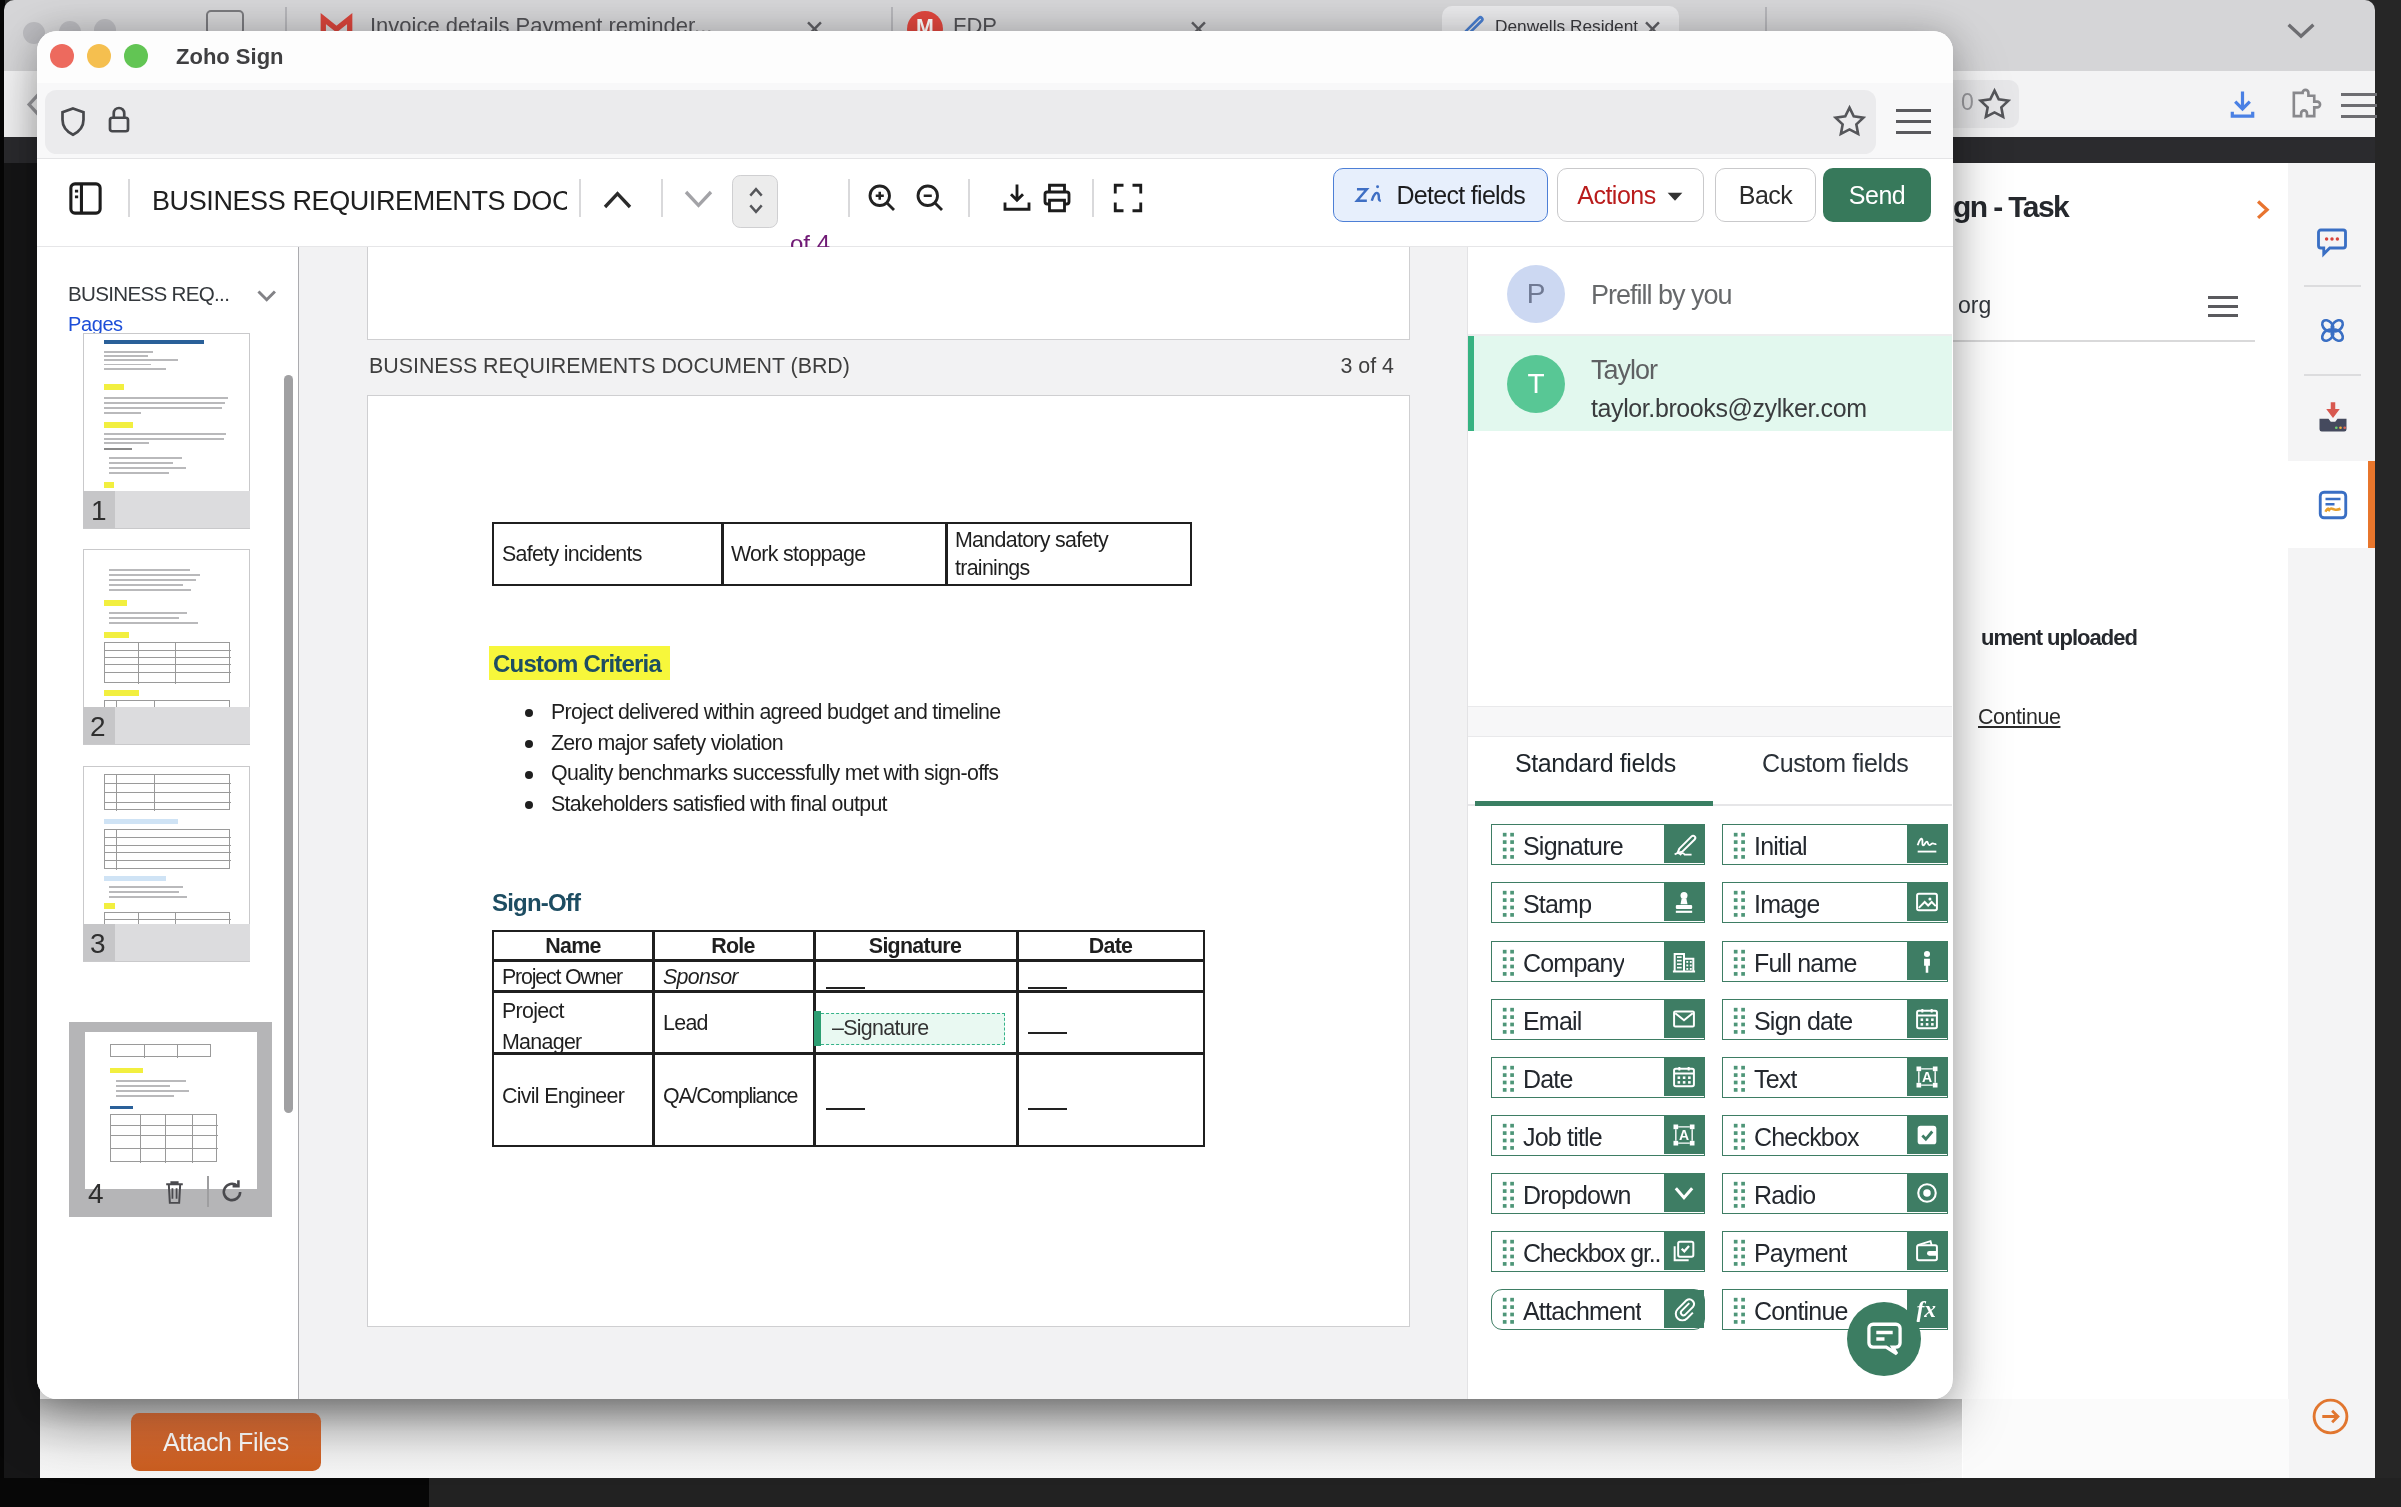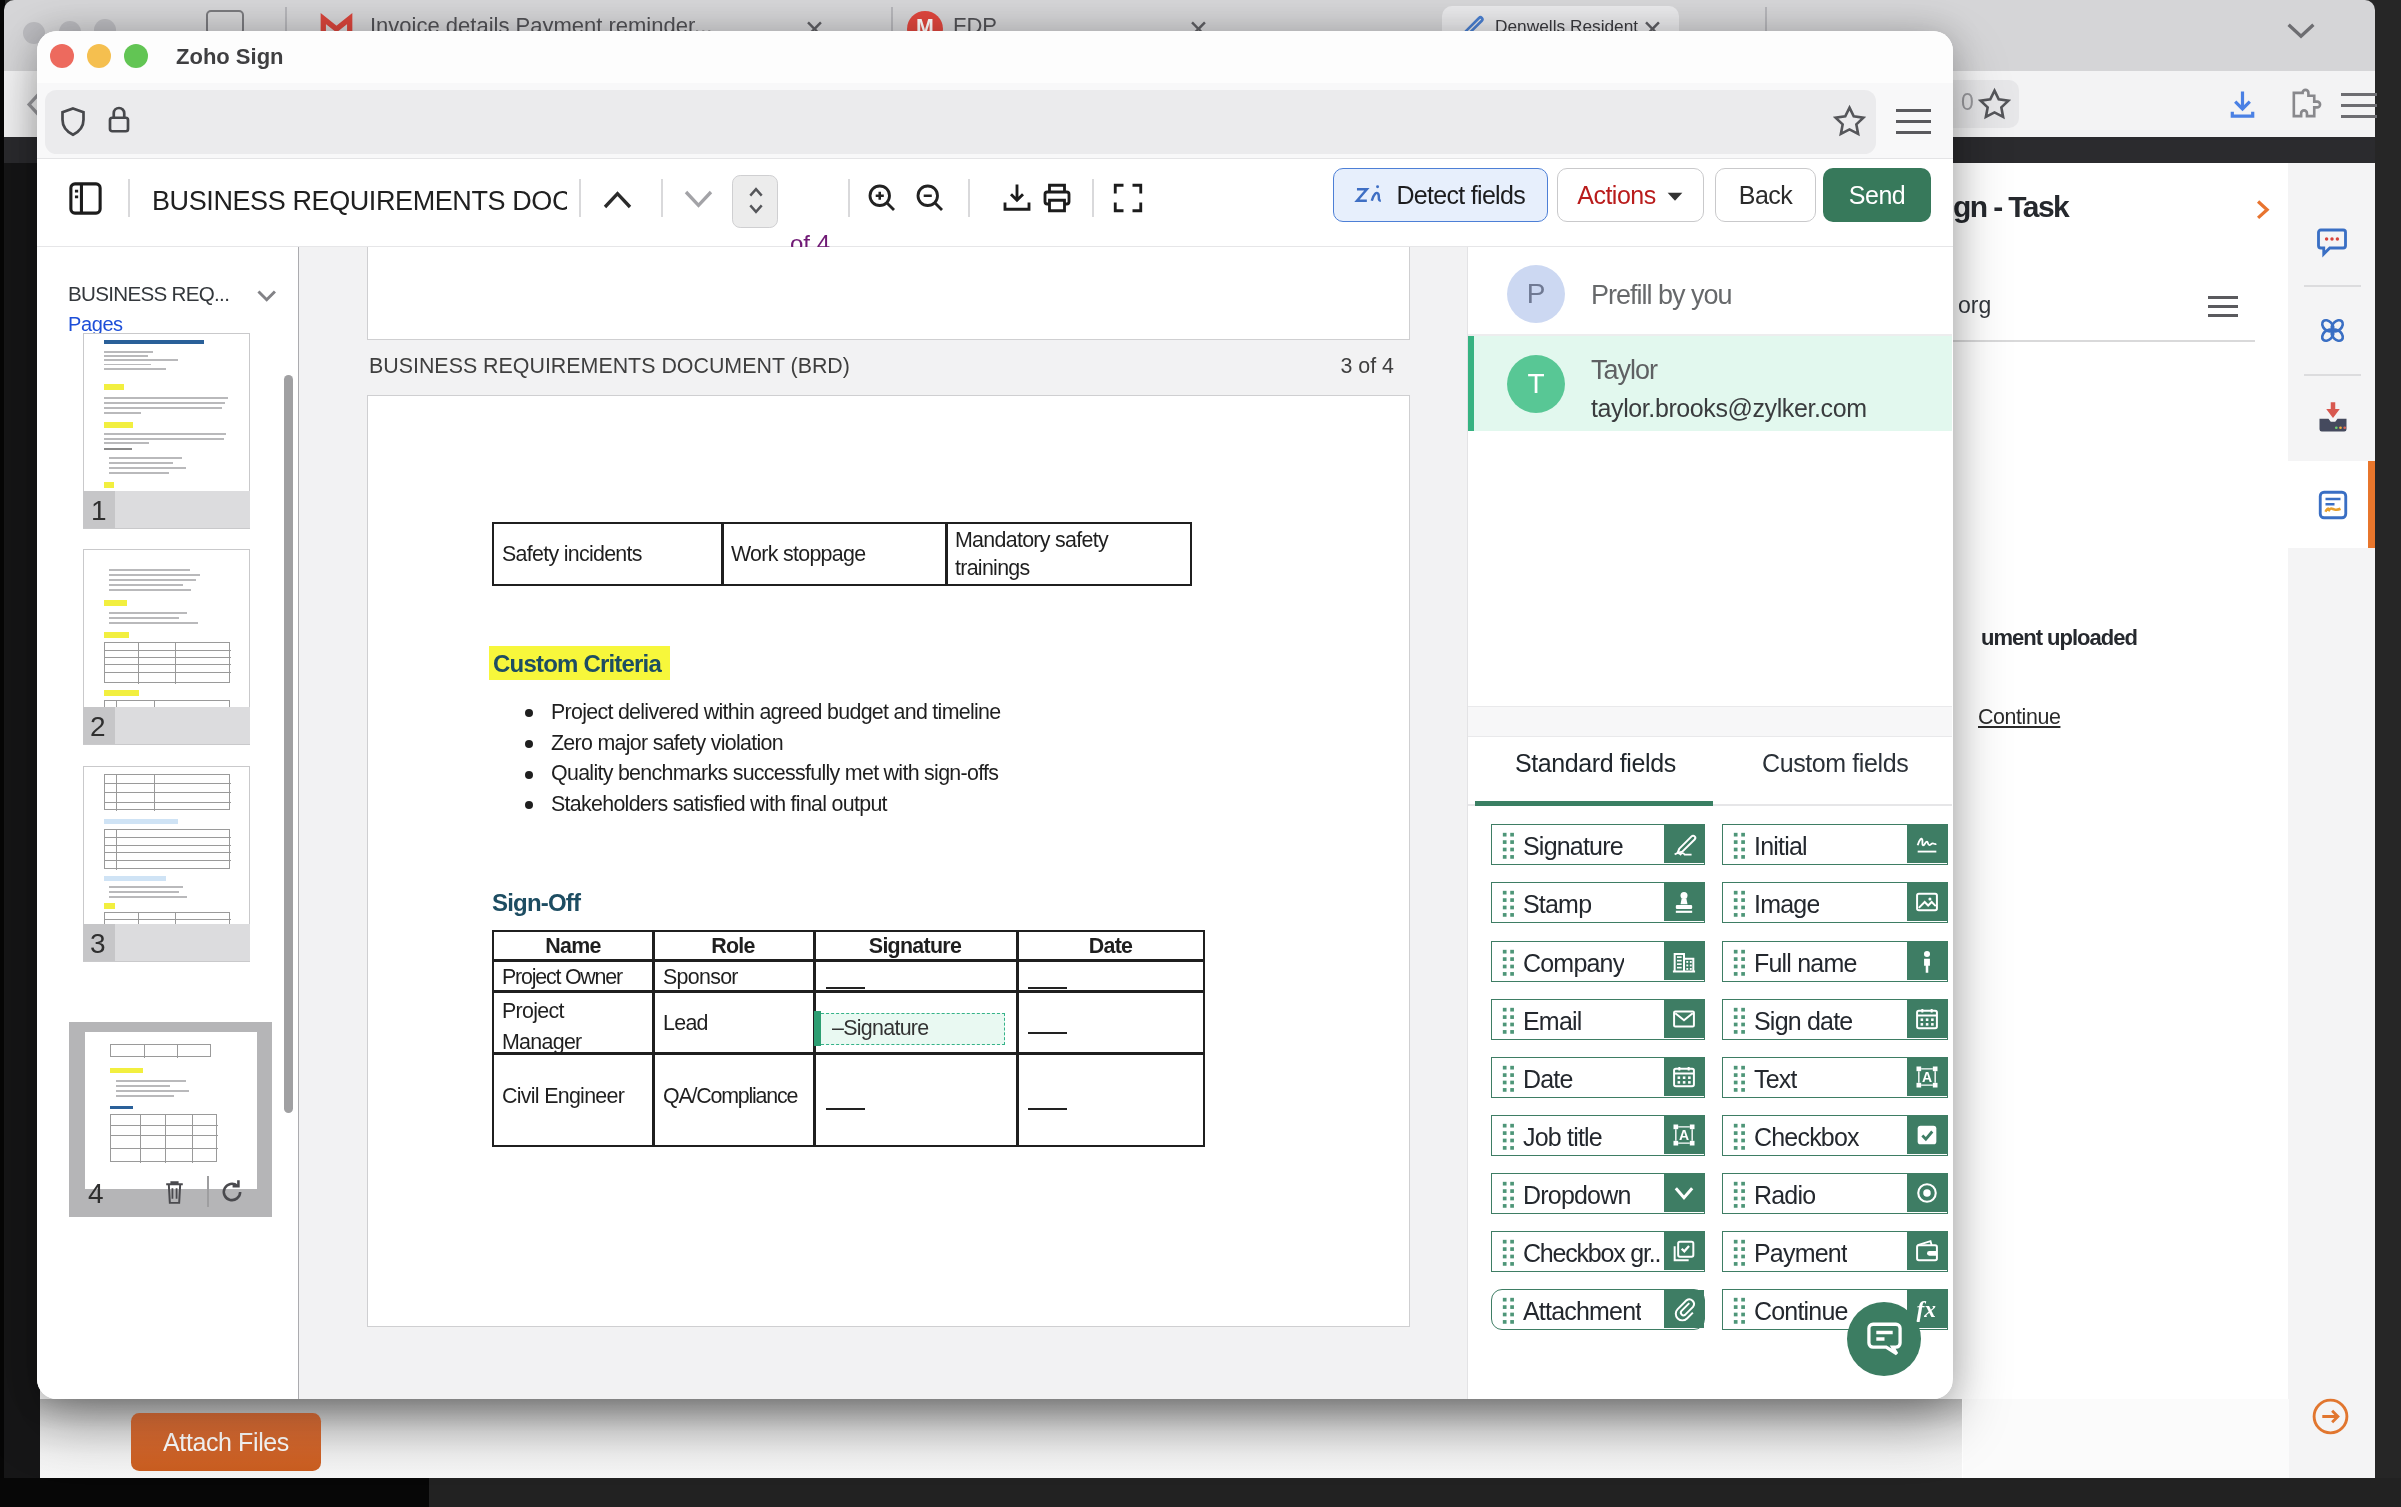--- a/index.html
+++ b/index.html
@@ -407,21 +407,21 @@
       <div class="abs" style="left:445px;top:534px;width:2.5px;height:217px;background:#1f1f1f;"></div>
       <div class="abs" style="left:648px;top:534px;width:2.5px;height:217px;background:#1f1f1f;"></div>
       <div class="abs" style="left:124px;top:563px;width:713px;height:2.5px;background:#1f1f1f;"></div>
       <div class="abs" style="left:124px;top:594px;width:713px;height:2.5px;background:#1f1f1f;"></div>
       <div class="abs" style="left:124px;top:656px;width:713px;height:2.5px;background:#1f1f1f;"></div>
       <div class="abs" style="left:124px;top:538px;width:162px;font-size:21.4px;letter-spacing:-0.7px;font-weight:bold;color:#1f1f1f;text-align:center;">Name</div>
       <div class="abs" style="left:285px;top:538px;width:160px;font-size:21.4px;letter-spacing:-0.7px;font-weight:bold;color:#1f1f1f;text-align:center;">Role</div>
       <div class="abs" style="left:446px;top:538px;width:202px;font-size:21.4px;letter-spacing:-0.7px;font-weight:bold;color:#1f1f1f;text-align:center;">Signature</div>
       <div class="abs" style="left:649px;top:538px;width:187px;font-size:21.4px;letter-spacing:-0.7px;font-weight:bold;color:#1f1f1f;text-align:center;">Date</div>
       <div class="abs" style="left:134px;top:569px;font-size:21.4px;letter-spacing:-1.2px;color:#1f1f1f;">Project Owner</div>
-      <div class="abs" style="left:295px;top:569px;font-size:21.4px;letter-spacing:-0.7px;color:#1f1f1f;">Sponsor</div>
+      <div class="abs" style="left:295px;top:569px;font-size:21.4px;letter-spacing:-0.7px;color:#1f1f1f;font-style:italic;">Sponsor</div>
       <div class="abs" style="left:458px;top:591px;width:39px;height:2.1px;background:#222;"></div>
       <div class="abs" style="left:660px;top:591px;width:39px;height:2.1px;background:#222;"></div>
       <div class="abs" style="left:134px;top:600px;font-size:21.4px;letter-spacing:-0.7px;color:#1f1f1f;line-height:30.5px;">Project<br>Manager</div>
       <div class="abs" style="left:295px;top:615px;font-size:21.4px;letter-spacing:-0.7px;color:#1f1f1f;">Lead</div>
 
       <div class="abs" style="left:448px;top:617px;width:189px;height:32px;background:#e9f9f2;border:1.6px dashed #35b389;"></div>
       <div class="abs" style="left:446px;top:615px;width:6.6px;height:35px;background:#2d9e72;"></div>
       <div class="abs" style="left:464px;top:620px;font-size:21.4px;letter-spacing:-0.7px;color:#333;">–Signature</div>
       <div class="abs" style="left:660px;top:636px;width:39px;height:2.1px;background:#222;"></div>
       <div class="abs" style="left:134px;top:688px;font-size:21.4px;letter-spacing:-0.7px;color:#1f1f1f;">Civil Engineer</div>

